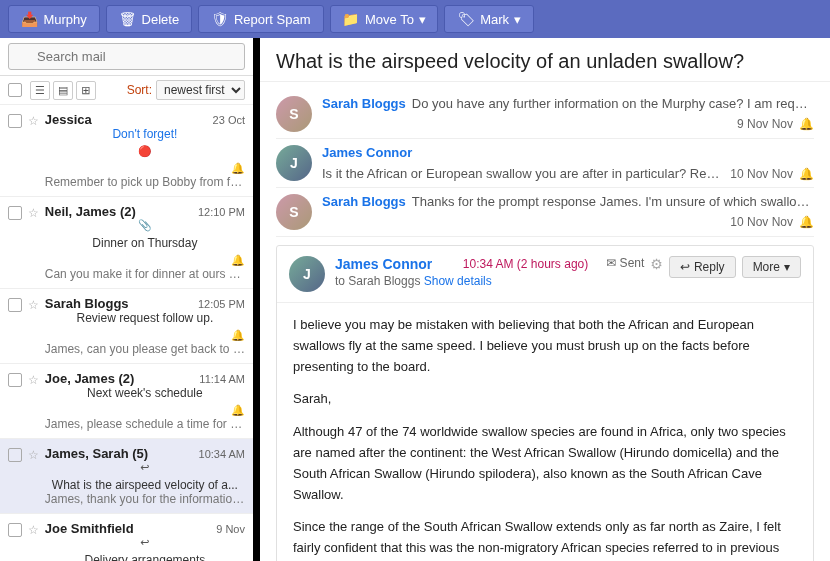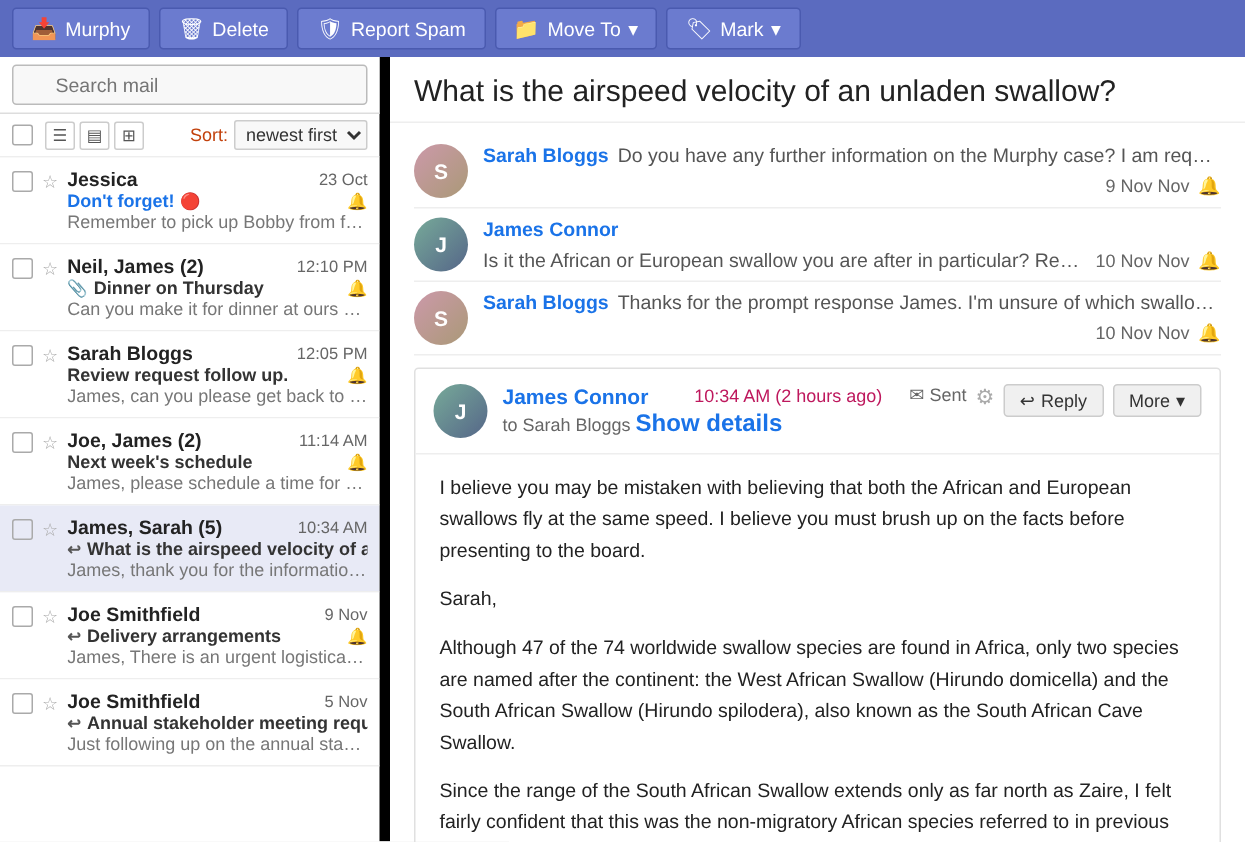--- a/index.html
+++ b/index.html
@@ -103,21 +103,21 @@
       align-items: flex-start;
       background: #fff;
     }
     .email-item.selected { background: #e8eaf6; }
     .email-item .cb { width: 14px; height: 14px; border: 1px solid #aaa; border-radius: 2px; flex-shrink: 0; margin-top: 2px; }
     .email-item .star { color: #aaa; font-size: 12px; flex-shrink: 0; margin-top: 2px; }
     .email-body { flex: 1; min-width: 0; }
     .email-header-row { display: flex; justify-content: space-between; align-items: center; }
     .email-sender { font-weight: bold; font-size: 13px; white-space: nowrap; overflow: hidden; text-overflow: ellipsis; max-width: 140px; }
     .email-date { font-size: 11px; color: #666; white-space: nowrap; }
-    .email-subject { font-weight: bold; font-size: 12px; color: #1a73e8; white-space: nowrap; overflow: hidden; text-overflow: ellipsis; display: flex; align-items: center; gap: 4px; }
+    .email-subject { font-weight: normal; font-size: 12px; color: #1a73e8; white-space: nowrap; overflow: hidden; text-overflow: ellipsis; display: flex; align-items: center; gap: 4px; flex-direction: column; }
     .email-subject.plain { color: #333; }
     .email-preview { font-size: 12px; color: #777; white-space: nowrap; overflow: hidden; text-overflow: ellipsis; }
     .attach-icon { color: #888; font-size: 11px; }
     .urgent-icon { color: red; font-size: 11px; }
     .snooze-icon { color: #aaa; font-size: 11px; margin-left: auto; }
     .reply-icon { font-size: 11px; color: #555; }
 
     
     .email-detail-panel {
       flex: 1;
@@ -172,21 +172,21 @@
       align-items: flex-start;
       gap: 10px;
       padding: 10px 12px;
       border-bottom: 1px solid #eee;
     }
     .expanded-meta { flex: 1; }
     .expanded-sender-row { display: flex; align-items: center; gap: 8px; }
     .expanded-sender { font-weight: bold; color: #1a73e8; font-size: 14px; }
     .expanded-time { font-size: 12px; color: #be185d; margin-left: auto; }
     .expanded-to { font-size: 12px; color: #666; margin-top: 2px; }
-    .show-details { color: #1a73e8; cursor: pointer; font-size: 16px; font-weight: bold; }
+    .show-details { color: #1a73e8; cursor: pointer; font-size: 12px; }
     .expanded-actions { display: flex; gap: 6px; align-items: flex-start; margin-left: 8px; }
     .expand-action-btn {
       background: #f0f0f0; border: 1px solid #ccc; padding: 3px 10px; border-radius: 3px; cursor: pointer; font-size: 12px; color: #333; display: flex; align-items: center; gap: 4px;
     }
     .sent-icon { color: #666; font-size: 12px; }
     .star-btn { background: none; border: none; color: #aaa; cursor: pointer; font-size: 14px; }
 
     .expanded-body {
       padding: 12px 16px;
       font-size: 13px;

